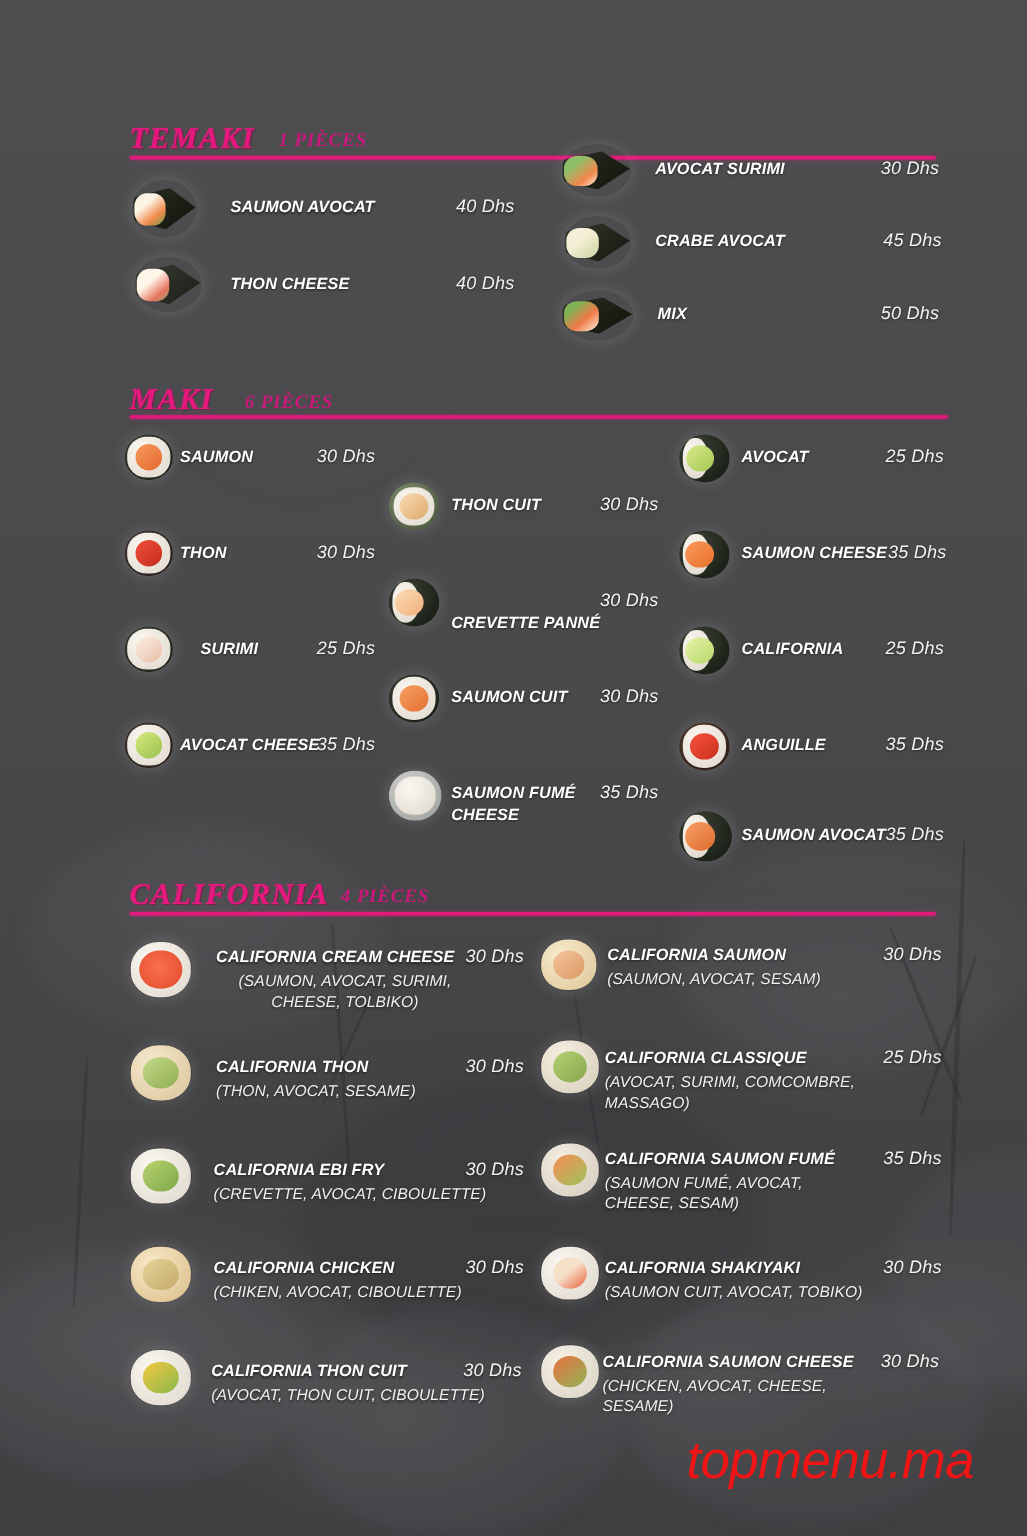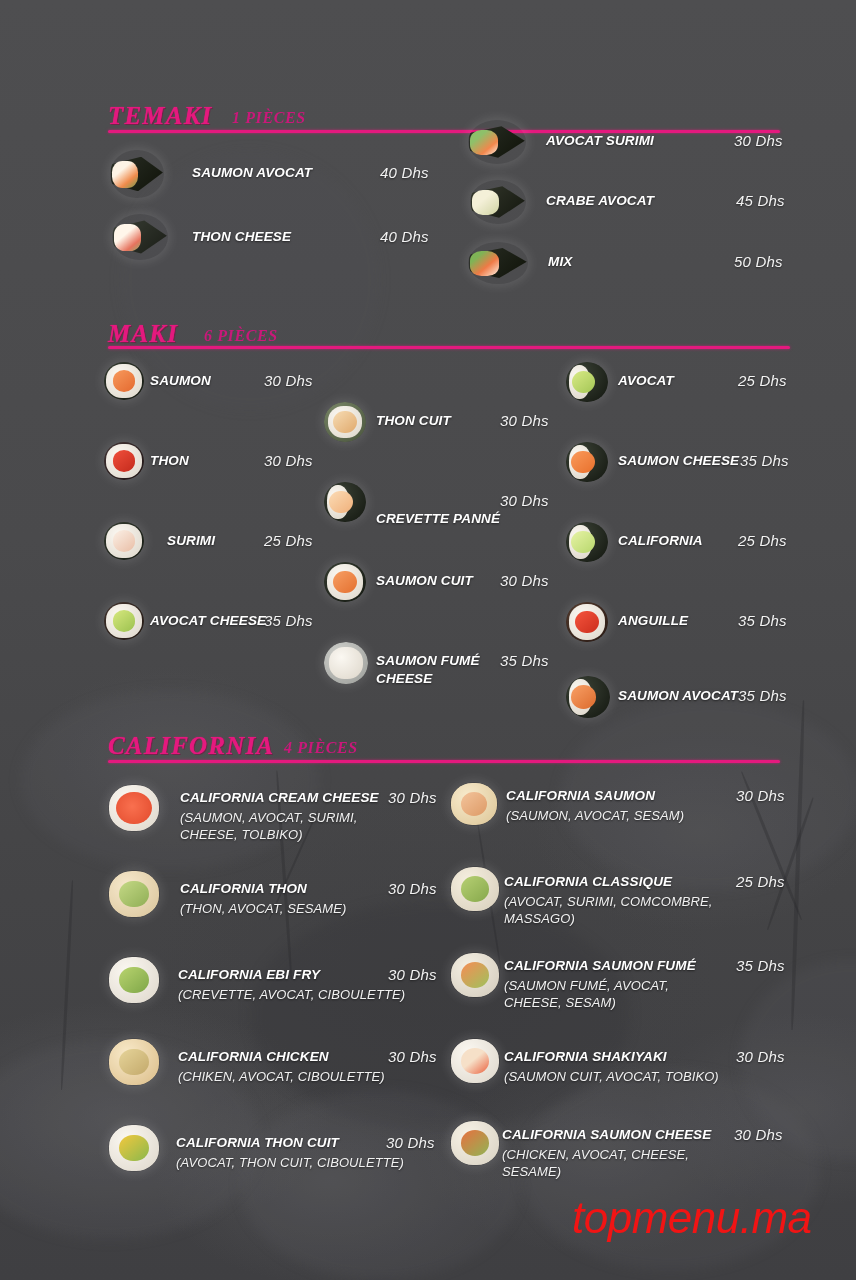--- a/index.html
+++ b/index.html
@@ -356,21 +356,21 @@
     <div class="rule" style="top:38px; width:672px;"></div>
 
     <div class="item" style="top:60px;">
       <div class="thumb" style="left:108px; top:2px; width:52px; height:48px;">
         <div class="sushi">
             <div class="rice" style="inset:2%;"></div>
             <div class="inner" style="inset:16%; width:auto; height:auto; left:16%; top:16%; right:16%; bottom:16%; background:radial-gradient(circle at 45% 45%,#f9704f,#e24a2c);"></div>
           </div>
       </div>
       <div class="nm" style="left:180px; top:8px;">CALIFORNIA CREAM CHEESE</div>
-      <div class="desc" style="left:180px; top:27px; width:215px;">(SAUMON, AVOCAT, SURIMI, CHEESE, TOLBIKO)</div>
+      <div class="desc" style="left:180px; top:27px; width:215px;text-align:center;">(SAUMON, AVOCAT, SURIMI, CHEESE, TOLBIKO)</div>
       <div class="pr" style="left:388px; top:7px;">30 Dhs</div>
     </div>
 
     <div class="item" style="top:146px;">
       <div class="thumb" style="left:108px; top:2px; width:52px; height:48px;">
         <div class="sushi">
             <div class="rice" style="inset:2%; background:radial-gradient(circle at 36% 32%,#f6e8cc,#d9c49a);"></div>
             <div class="inner" style="background:linear-gradient(140deg,#c5d986,#8fae55);"></div>
           </div>
       </div>

